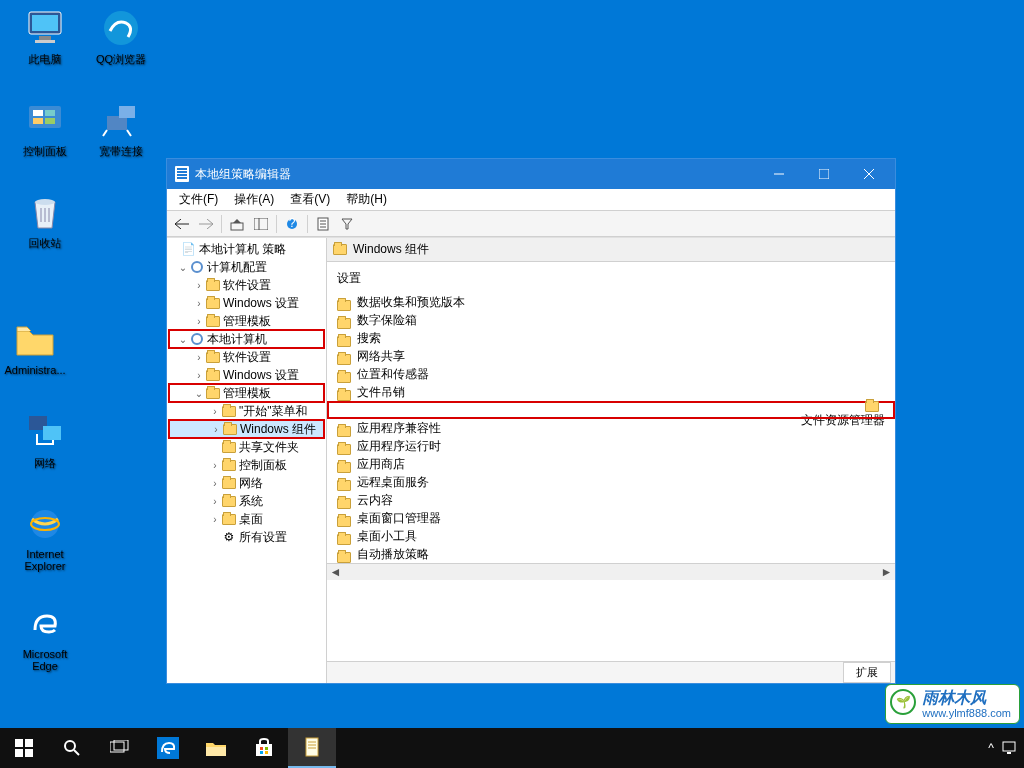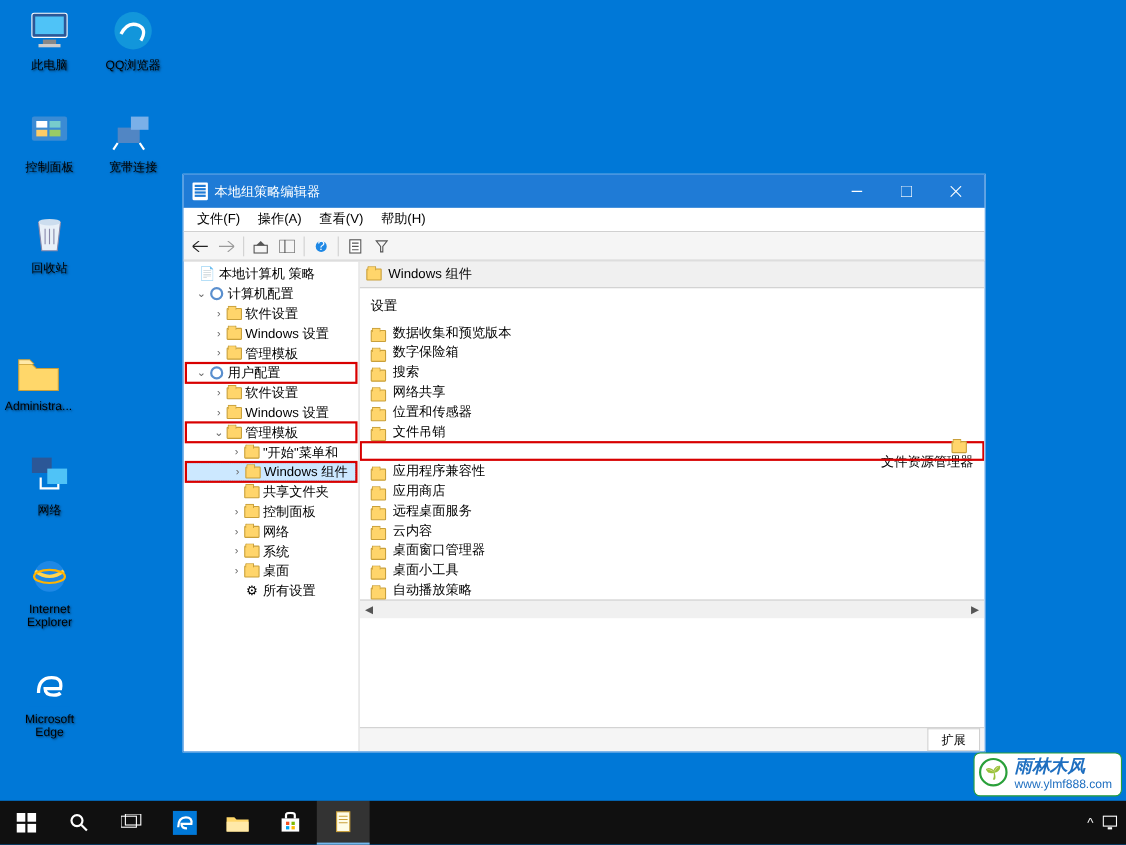--- a/index.html
+++ b/index.html
@@ -267,21 +267,21 @@
             <span class="folder-glyph"></span>
           </span>
           <span>管理模板</span>
         </div>
 
       <div class="tree-item highlight-red" style="padding-left:8px">
         <span class="expander">⌄</span>
         <span class="ticon">
             <span class="gear-glyph"></span>
           </span>
-        <span>用户配置</span>
+        <span>本地计算机</span>
       </div>
       <div class="tree-item" style="padding-left:24px">
           <span class="expander">›</span>
           <span class="ticon">
             <span class="folder-glyph"></span>
           </span>
           <span>软件设置</span>
         </div>
       <div class="tree-item" style="padding-left:24px">
           <span class="expander">›</span>
@@ -386,20 +386,24 @@
                 <span class="folder-glyph"></span>
                 <span>文件吊销</span>
               </div>
               <div class="list-row hl">
                 <span class="folder-glyph"></span>
                 <span>文件资源管理器</span>
               </div>
               <div class="list-row">
                 <span class="folder-glyph"></span>
                 <span>应用程序兼容性</span>
+              </div>
+              <div class="list-row">
+                <span class="folder-glyph"></span>
+                <span>应用程序运行时</span>
               </div>
               <div class="list-row">
                 <span class="folder-glyph"></span>
                 <span>应用商店</span>
               </div>
               <div class="list-row">
                 <span class="folder-glyph"></span>
                 <span>远程桌面服务</span>
               </div>
               <div class="list-row">

